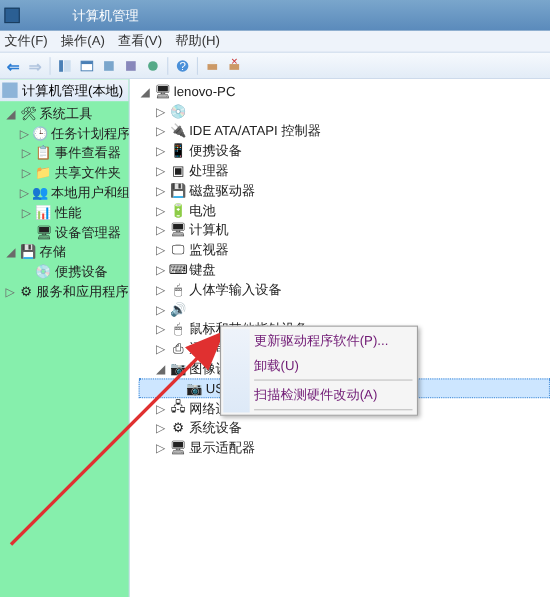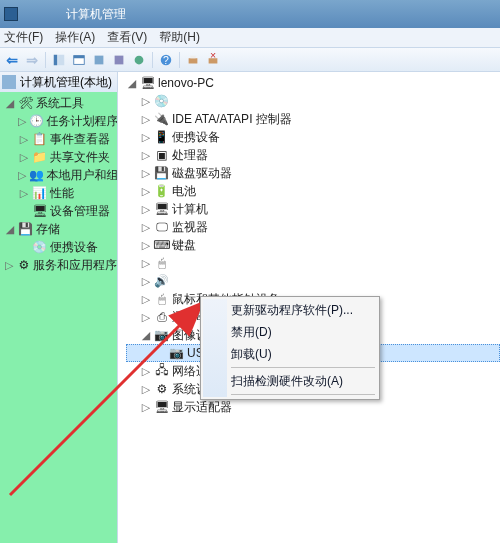--- a/index.html
+++ b/index.html
@@ -19,21 +19,21 @@
 .left-header .hicon { width: 14px; height: 14px; background: #8db4d8; margin-right: 4px; }
 .right-pane { flex: 1; background: #fff; overflow: hidden; position: relative; }
 .tree { padding: 2px 0 2px 4px; }
 .node { display: flex; align-items: center; height: 18px; white-space: nowrap; color: #222; }
 .node .tw { width: 12px; text-align: center; color: #6a6a6a; font-size: 11px; cursor: pointer; }
 .node .ic { width: 14px; height: 14px; margin: 0 3px; display: flex; align-items: center; justify-content: center; }
 .node.sel { background: #cde6ff; border: 1px dotted #4a90d9; height: 18px; }
 .indent-1 { padding-left: 14px; }
 .indent-2 { padding-left: 28px; }
 .context-menu { position: absolute; left: 200px; top: 296px; width: 180px; background: #f5f5f5; border: 1px solid #a0a0a0; box-shadow: 2px 2px 4px rgba(0,0,0,0.3); padding: 2px; z-index: 10; }
-.context-menu .mi { height: 22px; display: flex; align-items: center; padding-left: 28px; color: #0f172a; cursor: default; }
+.context-menu .mi { height: 22px; display: flex; align-items: center; padding-left: 28px; color: #701a75; cursor: default; }
 .context-menu .msep { height: 1px; background: #c0c0c0; margin: 2px 2px 2px 28px; }
 .context-menu .mg { position: absolute; left: 2px; top: 2px; bottom: 2px; width: 24px; background: linear-gradient(#eef3fa, #dde9f7); }
 .arrow-anno { position: absolute; left: 5px; top: 230px; width: 210px; height: 270px; z-index: 5; pointer-events: none; }
 </style>
 </head>
 <body>
 
 <div class="titlebar">
   <div class="titlebar-icon"></div>
   <span>计算机管理</span>
@@ -210,20 +210,21 @@
           <span>监视器</span>
         </div>
       <div class="node indent-1">
           <span class="tw">▷</span>
           <span class="ic">⌨</span>
           <span>键盘</span>
         </div>
       <div class="node indent-1">
           <span class="tw">▷</span>
           <span class="ic">🖱</span>
+          <span>人体学输入设备</span>
         </div>
       <div class="node indent-1">
           <span class="tw">▷</span>
           <span class="ic">🔊</span>
         </div>
       <div class="node indent-1">
           <span class="tw">▷</span>
           <span class="ic">🖱</span>
           <span>鼠标和其他指针设备</span>
         </div>
@@ -257,21 +258,20 @@
           <span class="ic">🖥</span>
           <span>显示适配器</span>
         </div>
     </div>
   </div>
 </div>
 
 <div class="context-menu">
   <div class="mg"></div>
   <div class="mi">更新驱动程序软件(P)...</div>
-  <div class="mi">禁用(D)</div>
   <div class="mi">卸载(U)</div>
   <div class="msep"></div>
   <div class="mi">扫描检测硬件改动(A)</div>
   <div class="msep"></div>
 </div>
 
 <svg class="arrow-anno" viewBox="0 0 210 270">
   <defs>
     <marker id="ah" markerWidth="12" markerHeight="12" refX="10" refY="5" orient="auto">
       <path d="M0,0 L12,5 L0,10 Z" fill="#e03030"></path>

